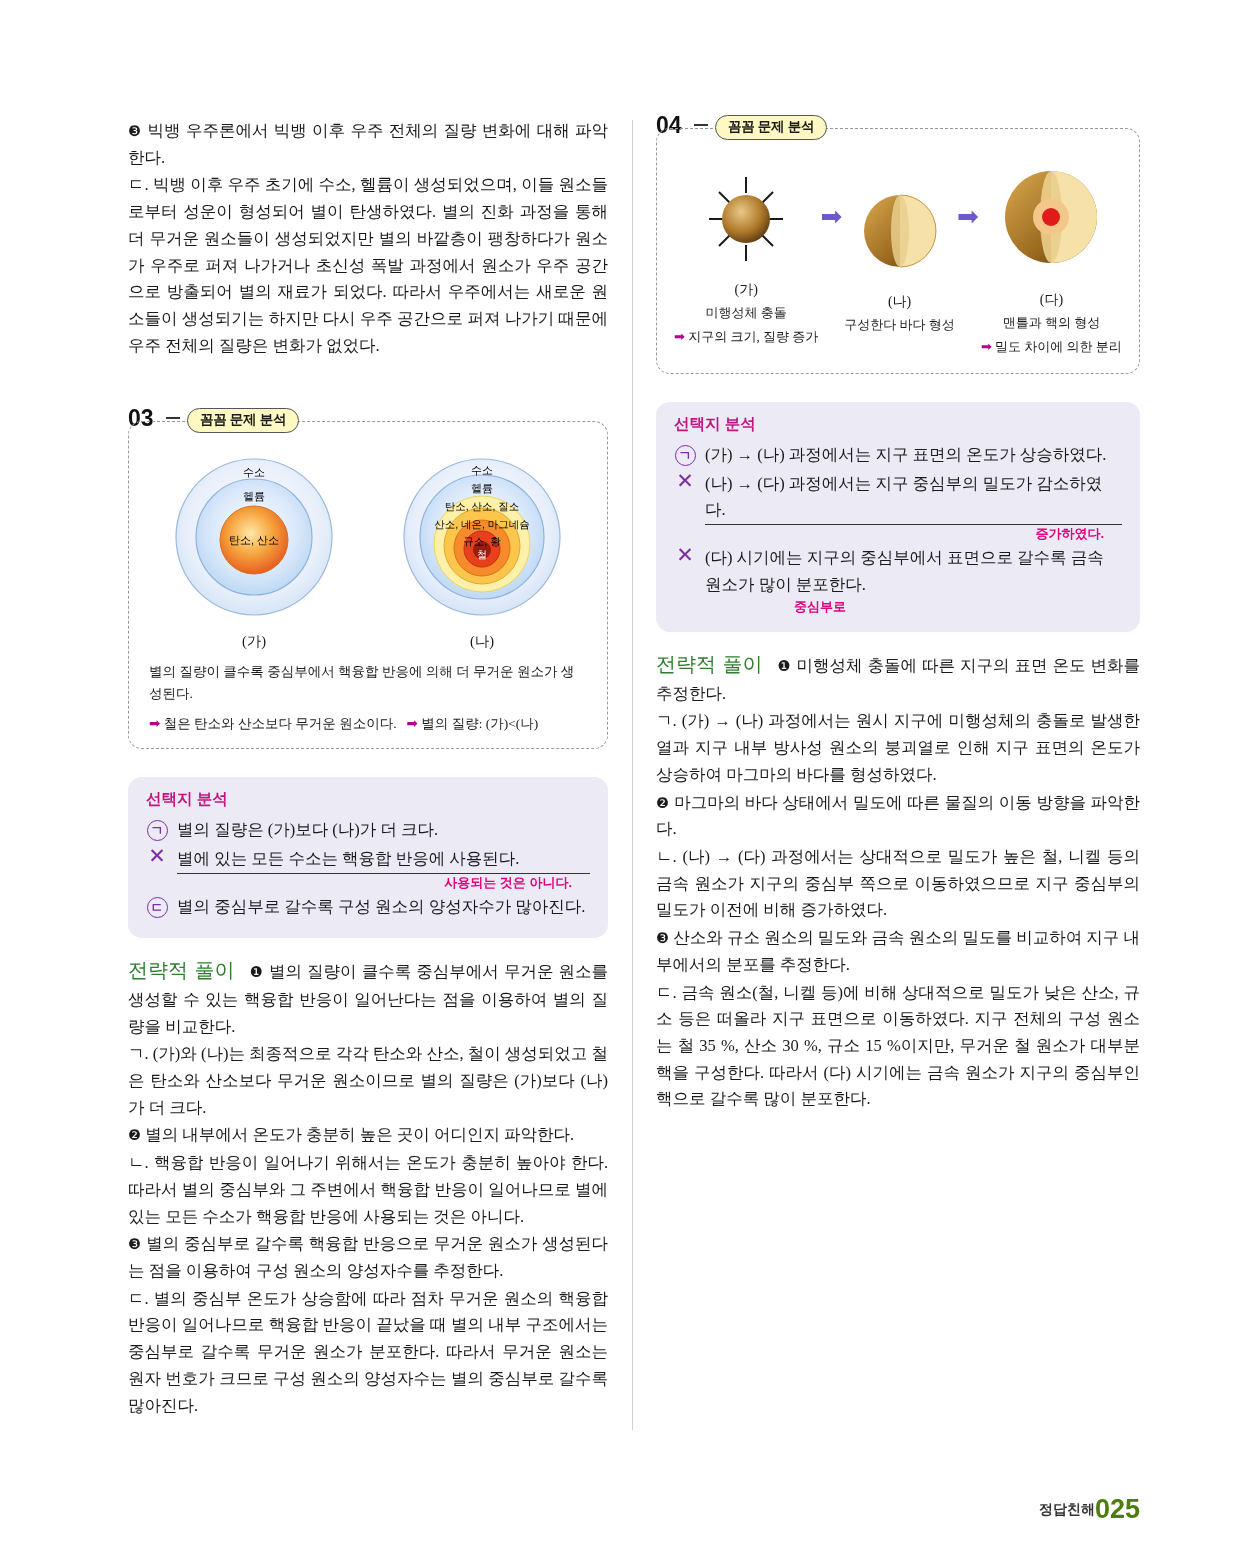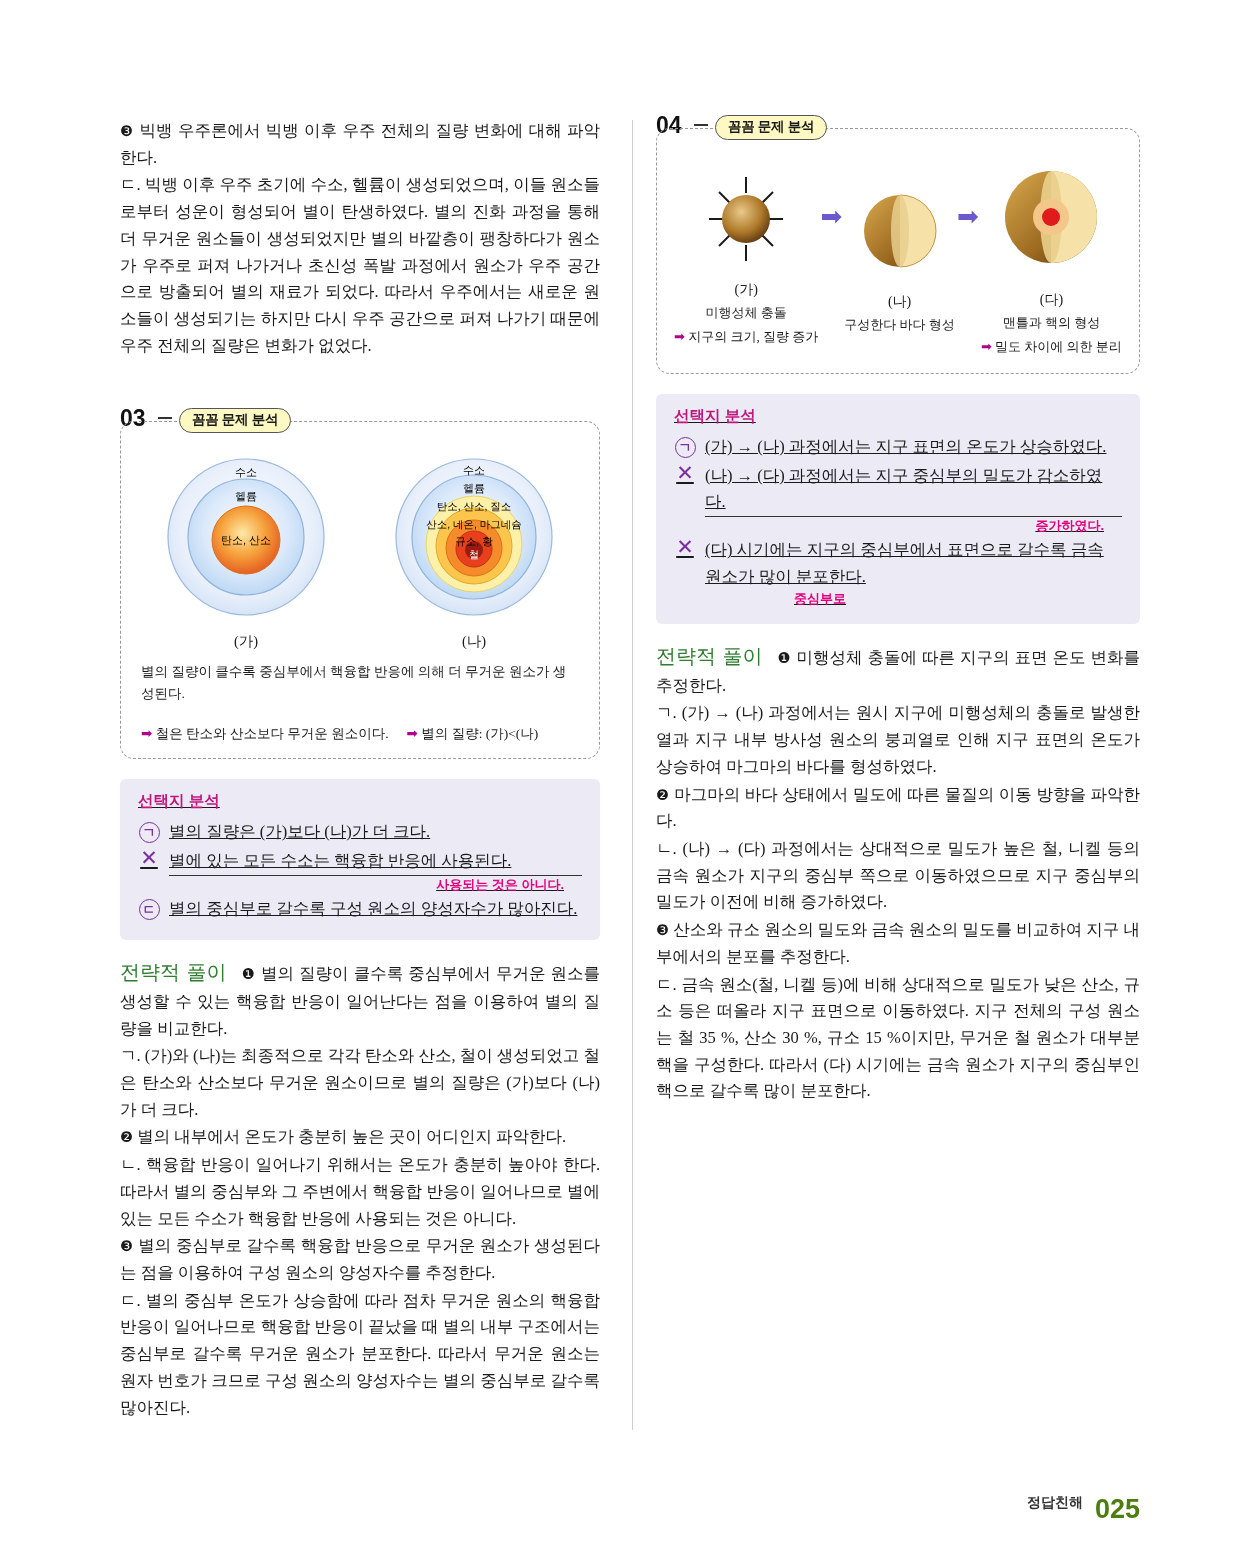--- a/index.html
+++ b/index.html
@@ -6,21 +6,21 @@
   html, body { margin:0; padding:0; }
   body {
     width:1240px; height:1565px;
     background:#ffffff;
     font-family:"Liberation Serif", serif;
     color:#1a1a1a;
     position:relative;
   }
   .page { position:relative; width:1240px; height:1565px; }
 
-  .col-left  { position:absolute; left:120px;  top:118px; width:480px; }
+  .col-left  { position:absolute; left:128px;  top:118px; width:480px; }
   .col-right { position:absolute; left:656px;  top:118px; width:484px; }
 
   .divider { position:absolute; left:632px; top:120px; width:1px; height:1310px; background:#cfcfcf; }
 
   p { margin:0 0 2px 0; line-height:1.62; font-size:16.5px; text-align:justify; }
   .para { margin-bottom:1px; }
 
   .bullet-num {
     font-family:"DejaVu Sans", sans-serif;
     font-size:14.5px;
@@ -48,24 +48,23 @@
   .qnum {
     position:absolute; left:0px; top:-16px;
     font-family:"Liberation Sans", sans-serif;
     font-weight:bold; font-size:23px; color:#111;
   }
   .qdash { position:absolute; left:38px; top:-4px; width:14px; height:1.5px; background:#333; }
 
   
   .analysis {
     background:#eceaf4;
-    border-radius:6px;
+    border-radius:14px;
     padding:12px 18px 16px 18px;
-    margin-top:20px;
-    text-decoration:underline;
+    margin-top:28px;
   }
   .analysis-title {
     color:#c0177f;
     font-weight:bold;
     font-family:"Liberation Sans", sans-serif;
     font-size:15.5px;
     margin-bottom:7px;
   }
   .choice {
     display:flex; align-items:flex-start; gap:9px;
@@ -110,21 +109,21 @@
   .fig04 { display:flex; justify-content:space-around; align-items:center; margin-top:4px; }
   .stage { text-align:center; }
   .stage-lbl { font-size:14px; margin-top:8px; }
   .stage-desc { font-size:13px; line-height:1.55; margin-top:4px; }
   .stage-desc .arrow { color:#b2008f; font-family:"DejaVu Sans", sans-serif; }
   .arrow-big { color:#6a5acd; font-size:26px; font-family:"DejaVu Sans", sans-serif; }
 
   
   .footer {
     position:absolute; right:100px; bottom:40px;
-    display:flex; align-items:flex-start; gap:12px;
+    display:flex; align-items:center; 
   }
   .footer-label { font-family:"Liberation Sans", sans-serif; font-size:14px; font-weight:bold; color:#333; }
   .footer-page { font-family:"Liberation Sans", sans-serif; font-size:27px; font-weight:bold; color:#4d7c0f; }
 </style>
 </head>
 <body>
 
 <div class="page">
 
   <div class="divider"></div>
@@ -201,21 +200,21 @@
               <text x="90" y="76" font-size="10.5" text-anchor="middle" font-family="Liberation Sans, sans-serif">산소, 네온, 마그네슘</text>
               <text x="90" y="93" font-size="10.5" text-anchor="middle" font-family="Liberation Sans, sans-serif">규소, 황</text>
               <text x="90" y="106" font-size="10" text-anchor="middle" fill="#ffffff" font-family="Liberation Sans, sans-serif">철</text>
             </svg>
             <div class="star-caption">(나)</div>
           </div>
         </div>
 
         <div class="fig-note">
           <div>별의 질량이 클수록 중심부에서 핵융합 반응에 의해 더 무거운 원소가 생성된다.</div>
-          <div style="display:flex; gap:18px; margin-top:18px;">
+          <div style="display:flex; gap:10px; margin-top:8px;">
             <span>
               <span class="arrow">➡</span>
               <span>철은 탄소와 산소보다 무거운 원소이다.</span>
             </span>
             <span>
               <span class="arrow">➡</span>
               <span>별의 질량: (가)&lt;(나)</span>
             </span>
           </div>
         </div>

